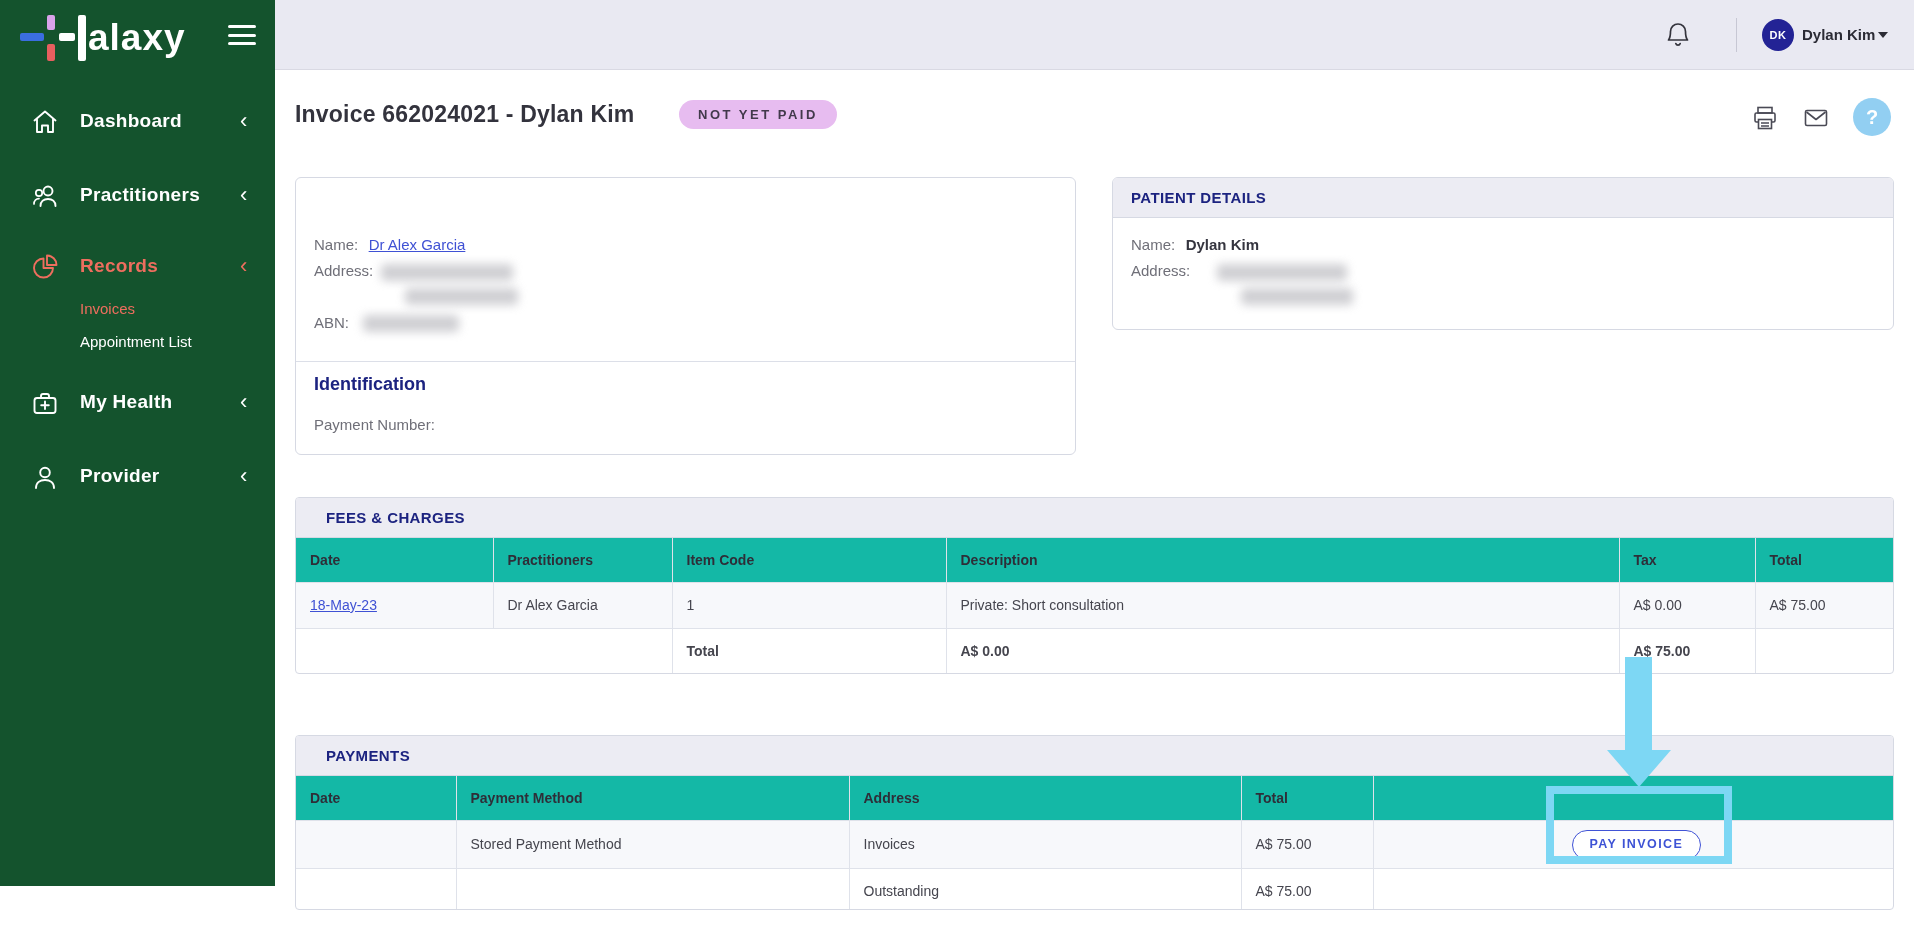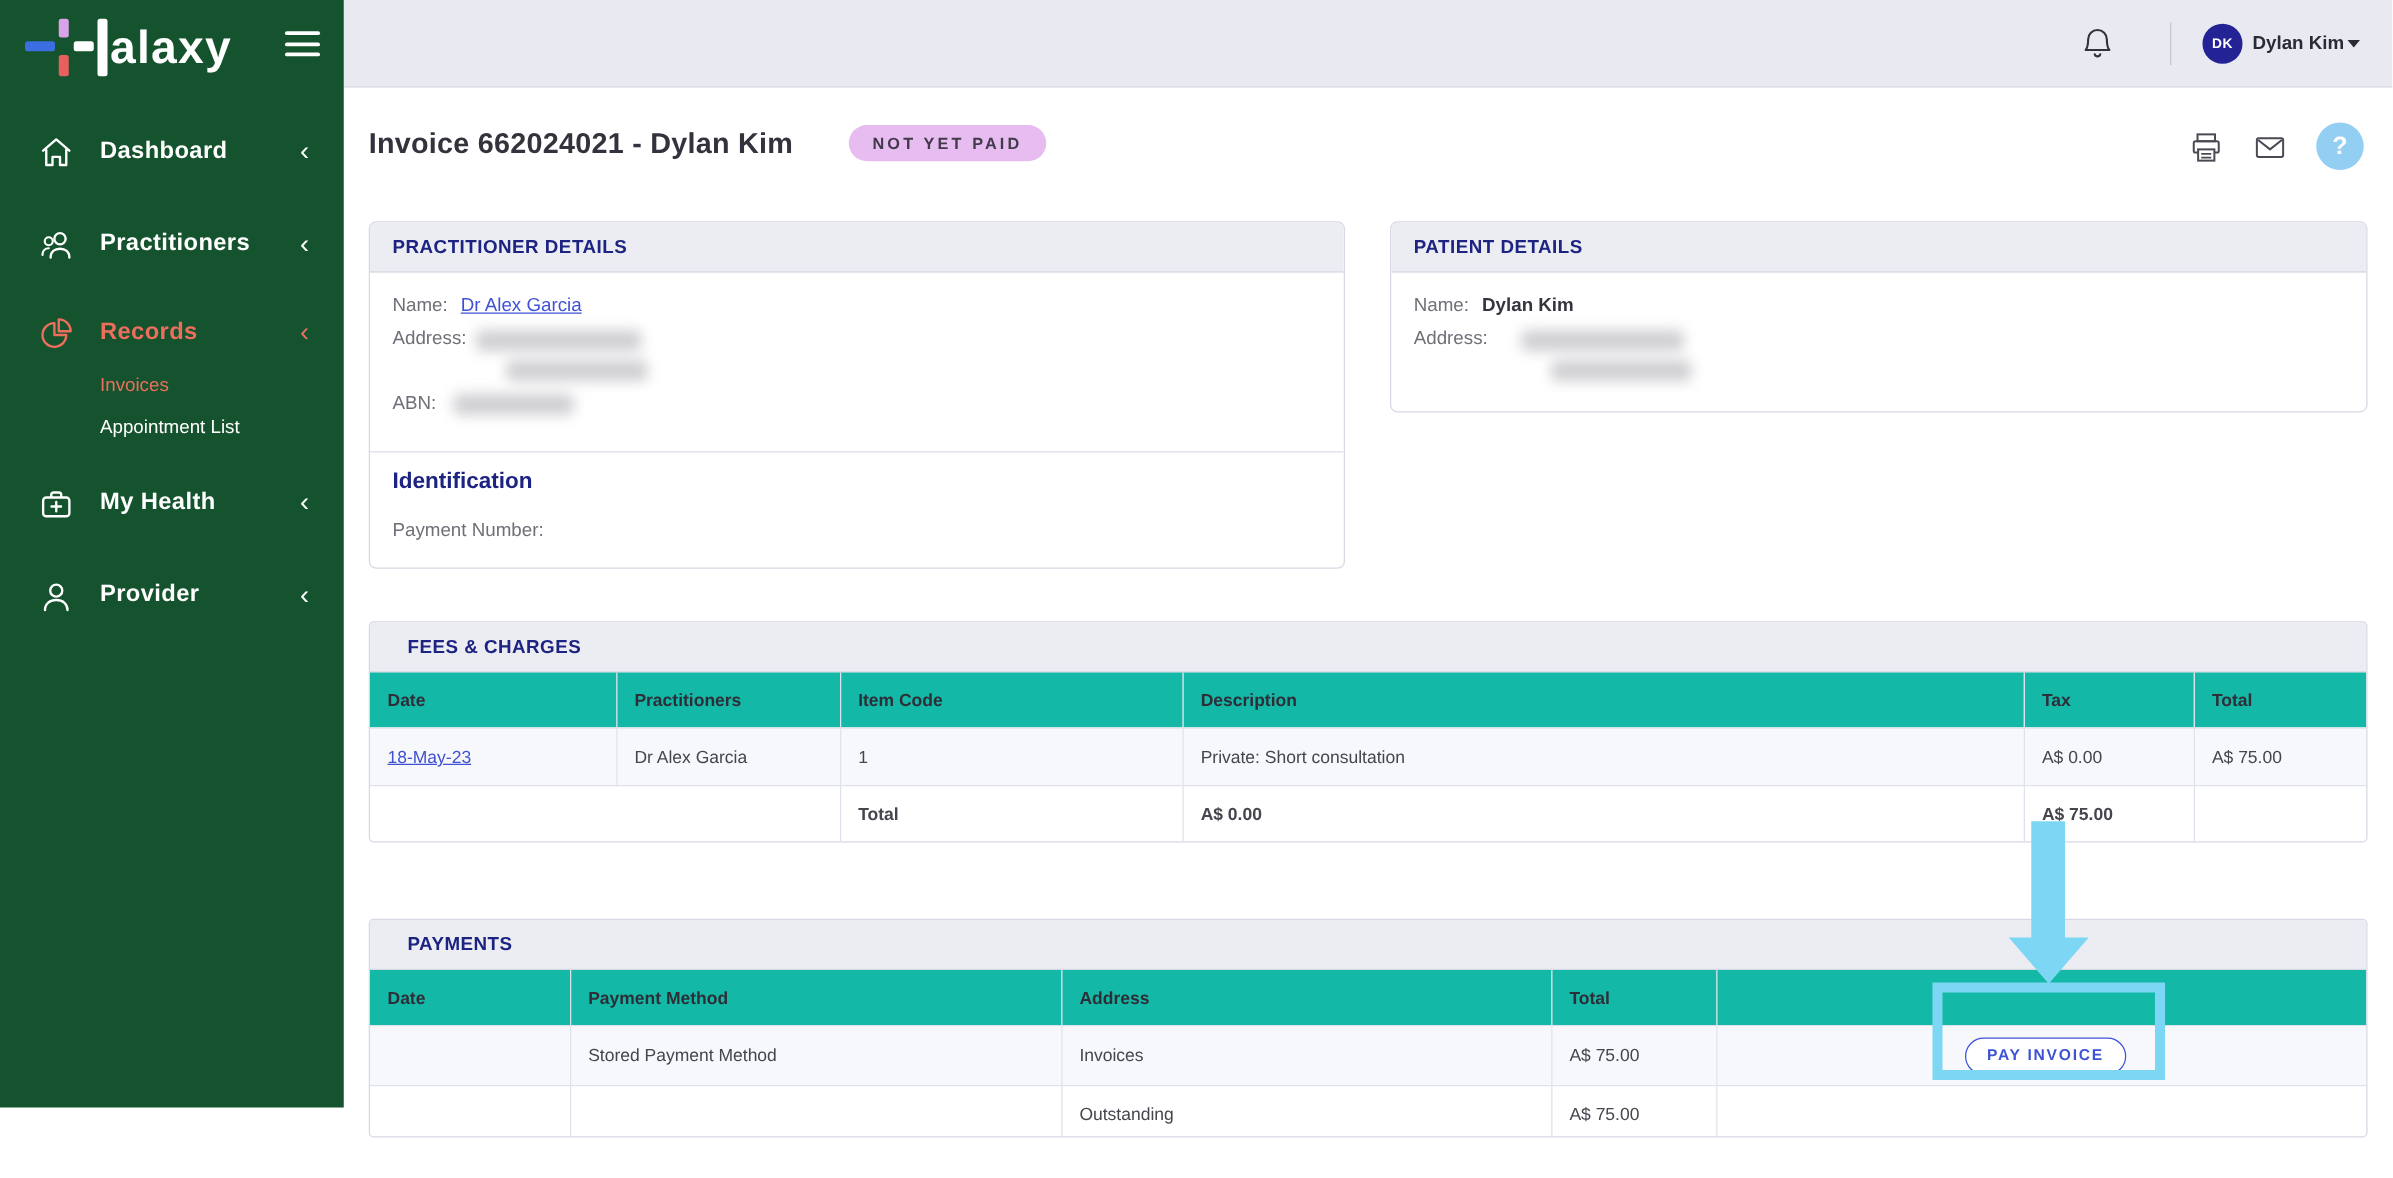--- a/index.html
+++ b/index.html
@@ -186,21 +186,20 @@
   </span>
   <span class="hdr-icon mail-icon">
     <svg viewBox="0 0 26 26" width="26" height="26">
         <rect x="2.5" y="5.5" width="21" height="15" rx="1.5" fill="none" stroke="#4a4a55" stroke-width="1.6"></rect>
         <path d="M3.5 7 L13 14.5 L22.5 7" fill="none" stroke="#4a4a55" stroke-width="1.6" stroke-linejoin="round"></path>
       </svg>
   </span>
   <div class="help-btn">?</div>
 
   <div class="card card-practitioner">
-    <div class="card-head">PRACTITIONER DETAILS</div>
     <div class="row-abs" style="top:58px;">
       <span class="field-label">Name:</span>
       <a class="link" style="margin-left:6px;">Dr Alex Garcia</a>
     </div>
     <div class="row-abs field-label" style="top:84px;">Address:</div>
     <div class="redacted" style="left:85px; top:86px; width:132px;"></div>
     <div class="redacted" style="left:109px; top:110px; width:113px;"></div>
     <div class="row-abs field-label" style="top:136px;">ABN:</div>
     <div class="redacted" style="left:67px; top:137px; width:96px;"></div>
     <div class="card-divider" style="top:183px;"></div>

